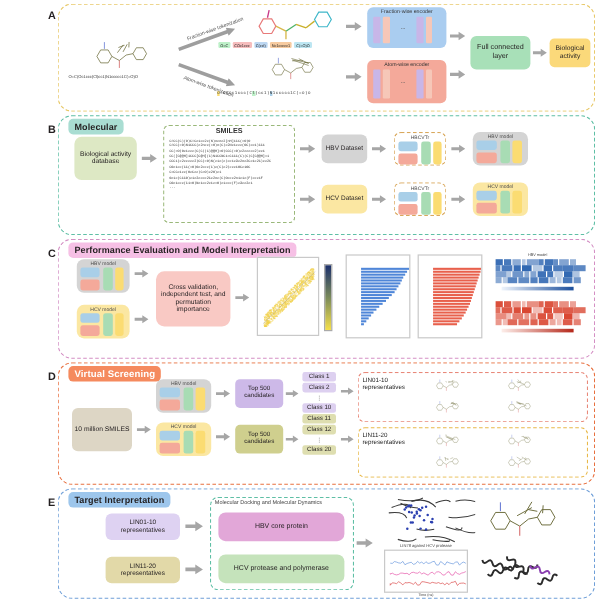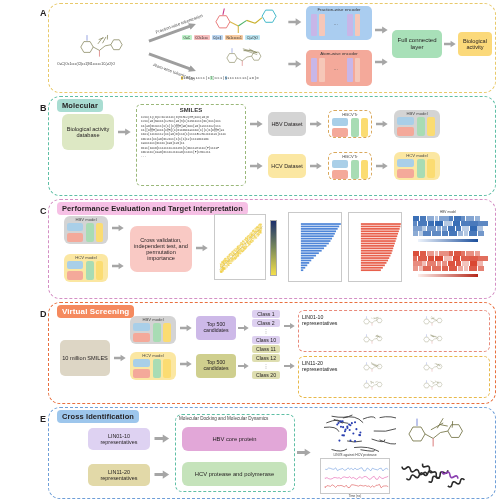--- a/index.html
+++ b/index.html
@@ -233,21 +233,21 @@
     </div>
     <div class="modelcard" style="left:394px;top:152px;width:46px;height:28px;background:#fbe7a2;">
       <div class="mlabel">HCV model</div>
       <div class="mcol" style="left:3px;top:7px;width:16.8px;height:8.36px;background:#a9cfe8;"></div>
       <div class="mcol" style="left:3px;top:16.880000000000003px;width:16.8px;height:8.74px;background:#f4a99a;"></div>
       <div class="mcol" style="left:23px;top:7px;width:8px;height:18.62px;background:#a8dcb4;"></div>
       <div class="mcol" style="left:33.4px;top:7px;width:8px;height:18.62px;background:#fbdc72;"></div>
     </div>
     <div class="panel" style="left:48px;top:199px;width:446px;height:98px;border:1px dashed #d48fc4;"></div>
     <div class="panel-letter" style="left:40px;top:206px;">C</div>
-    <div class="title-chip" style="position:absolute;left:57px;top:202px;background:#f6c0e5;font-size:7.5px;">Performance Evaluation and Target Interpretation</div>
+    <div class="title-chip" style="position:absolute;left:57px;top:202px;background:#f6c0e5;font-size:7.5px;">Performance Evaluation and Model Interpretation</div>
     <div class="modelcard" style="left:64px;top:216px;width:44px;height:28px;background:#d4d4d4;">
       <div class="mlabel">HBV model</div>
       <div class="mcol" style="left:3px;top:7px;width:15.959999999999999px;height:8.36px;background:#a9cfe8;"></div>
       <div class="mcol" style="left:3px;top:16.880000000000003px;width:15.959999999999999px;height:8.74px;background:#f4a99a;"></div>
       <div class="mcol" style="left:22px;top:7px;width:7.6000000000000005px;height:18.62px;background:#a8dcb4;"></div>
       <div class="mcol" style="left:31.88px;top:7px;width:7.6000000000000005px;height:18.62px;background:#fbdc72;"></div>
     </div>
     <div class="modelcard" style="left:64px;top:254px;width:44px;height:28px;background:#fbe7a2;">
       <div class="mlabel">HCV model</div>
       <div class="mcol" style="left:3px;top:7px;width:15.959999999999999px;height:8.36px;background:#a9cfe8;"></div>
@@ -1494,21 +1494,21 @@
           <line x1="42" y1="36" x2="42" y2="47" stroke="#d05a5a"></line>
           <line x1="20" y1="19" x2="20" y2="9" stroke="#5a6fd0"></line>
           <line x1="66.90072016460906" y1="13.512774348422496" x2="61.70970507544581" y2="18.325925925925926"></line>
           <line x1="36.576303155006855" y1="11.662122770919067" x2="50.068415637860085" y2="19.636008230452674"></line>
           <line x1="53.49468449931413" y1="11.128343621399177" x2="71.34893689986282" y2="22.674485596707818"></line>
           <line x1="56.42129629629629" y1="16.232424554183815" x2="43.57596021947874" y2="23.737654320987655"></line>
         </g>
       </svg></div>
     <div class="panel" style="left:48px;top:407px;width:446px;height:90px;border:1px dashed #6f9fd8;"></div>
     <div class="panel-letter" style="left:40px;top:414px;">E</div>
-    <div class="title-chip" style="position:absolute;left:57px;top:410px;background:#9dc6ec;font-size:7.5px;">Cross Identification</div>
+    <div class="title-chip" style="position:absolute;left:57px;top:410px;background:#9dc6ec;font-size:7.5px;">Target Interpretation</div>
     <div class="chip" style="left:88px;top:428px;width:62px;height:22px;background:#ded2f2;font-size:5.4px;border-radius:5px;padding:0 2px;">LIN01-10 representatives</div>
     <div class="chip" style="left:88px;top:464px;width:62px;height:22px;background:#e2d9a8;font-size:5.4px;border-radius:5px;padding:0 2px;">LIN11-20 representatives</div>
     <div class="arrow" style="left:154px;top:434px;width:16px;height:9px;">
       <svg viewBox="0 0 20 12" width="16" height="9">
         <path d="M0 4 L11 4 L11 0.5 L19.5 6 L11 11.5 L11 8 L0 8 Z" fill="#a6a6a6"></path>
       </svg>
     </div>
     <div class="arrow" style="left:154px;top:470px;width:16px;height:9px;">
       <svg viewBox="0 0 20 12" width="16" height="9">
         <path d="M0 4 L11 4 L11 0.5 L19.5 6 L11 11.5 L11 8 L0 8 Z" fill="#a6a6a6"></path>

